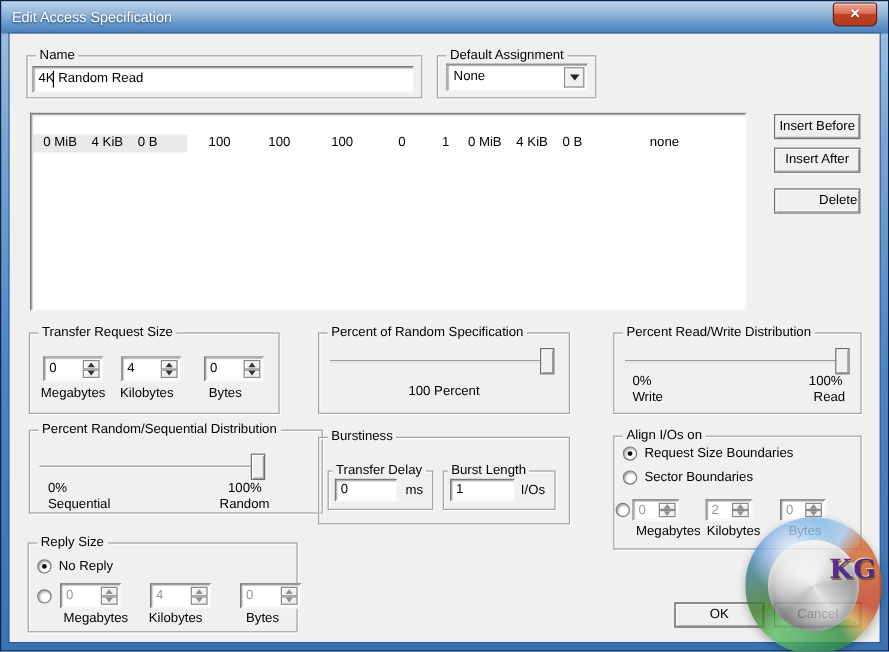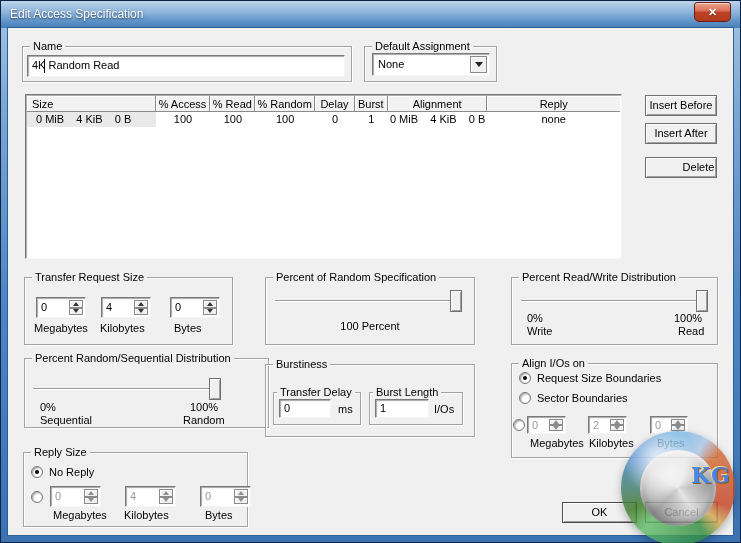--- a/index.html
+++ b/index.html
@@ -107,21 +107,21 @@
   .wm-core {
     position:absolute; inset:17%; border-radius:50%;
     background:
       radial-gradient(circle at 40% 32%, #f5f5f5, rgba(245,245,245,0) 55%),
       conic-gradient(from 15deg, #e4e4e4 0deg, #8f8f8f 70deg, #d9d9d9 130deg, #858585 210deg, #dedede 290deg, #e4e4e4 360deg);
     box-shadow:inset 0 3px 5px rgba(255,255,255,.85), inset 0 -5px 9px rgba(0,0,0,.4);
   }
   .wm-kg {
     position:absolute; left:691px; top:462px; z-index:61;
     font-family:"DejaVu Serif", serif; font-weight:bold; font-size:22px; letter-spacing:1px;
-    color:#3b82f6; text-shadow:1px 1px 0 #7a5a1e, -1px -1px 0 #f2dfa2; opacity:.9;
+    color:#4c1d95; text-shadow:1px 1px 0 #7a5a1e, -1px -1px 0 #f2dfa2; opacity:.9;
   }
 </style>
 </head>
 <body>
 
 <div class="titlebar">
   <span class="title-text">Edit Access Specification</span>
 </div>
 <div class="close-btn">
   <span>✕</span>
@@ -141,30 +141,20 @@
   <span class="group-label">Default Assignment</span>
 </div>
 <div class="combo sunken" style="left:372px; top:53px; width:118px; height:23px;">
   <span class="combo-val">None</span>
   <span class="combo-btn">
       <i class="combo-tri"></i>
     </span>
 </div>
 
 <div class="listbox sunken">
-  <div class="lheader">
-    <div class="hcell first" style="width:129px;">Size</div>
-    <div class="hcell" style="width:55px;">% Access</div>
-    <div class="hcell" style="width:45px;">% Read</div>
-    <div class="hcell" style="width:60px;">% Random</div>
-    <div class="hcell" style="width:40px;">Delay</div>
-    <div class="hcell" style="width:33px;">Burst</div>
-    <div class="hcell" style="width:100px;">Alignment</div>
-    <div class="hcell" style="width:133px; border-right:none;">Reply</div>
-  </div>
   <div class="lrow">
     <div class="cell size" style="width:129px;">0 MiB    4 KiB    0 B</div>
     <div class="cell" style="width:55px;">100</div>
     <div class="cell" style="width:45px;">100</div>
     <div class="cell" style="width:60px;">100</div>
     <div class="cell" style="width:40px;">0</div>
     <div class="cell" style="width:33px;">1</div>
     <div class="cell" style="width:100px;">0 MiB    4 KiB    0 B</div>
     <div class="cell" style="width:133px;">none</div>
   </div>

